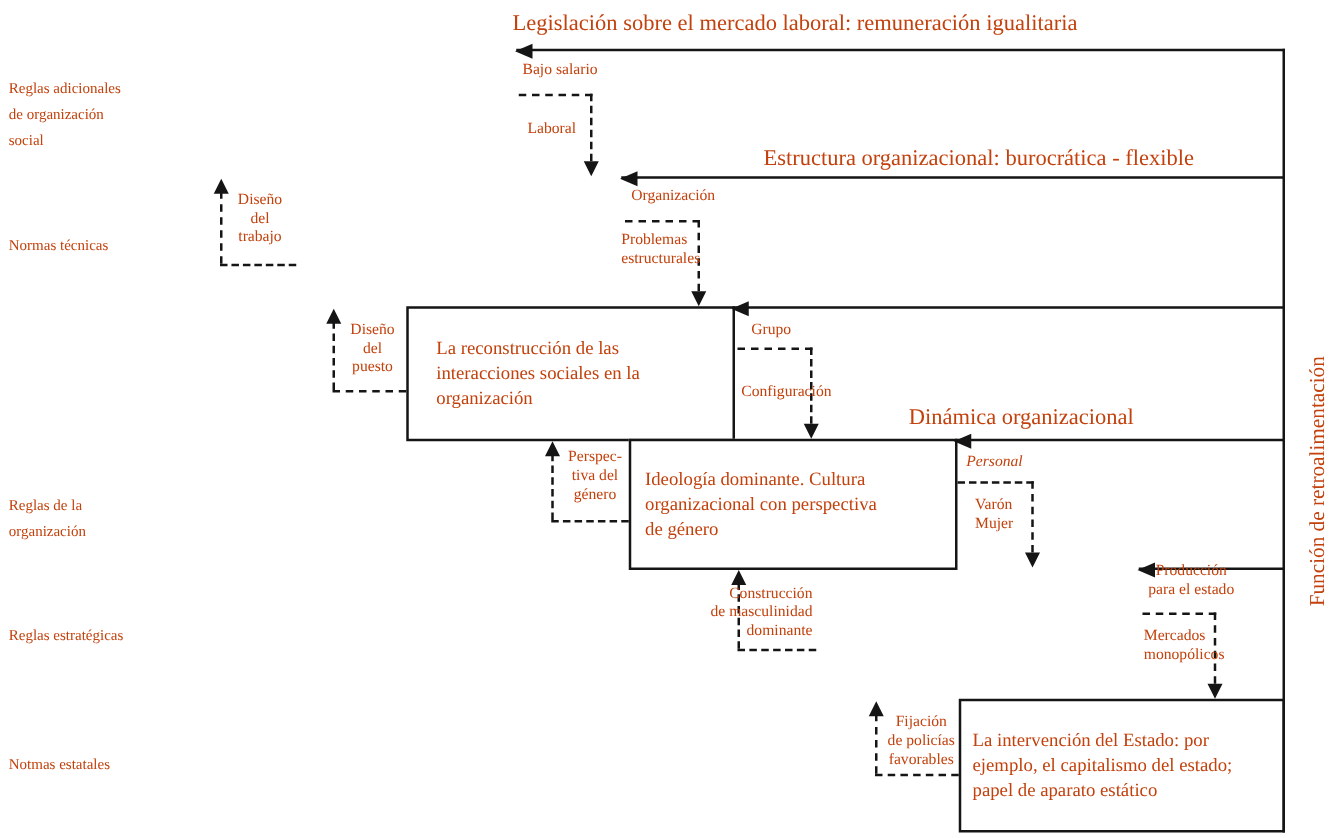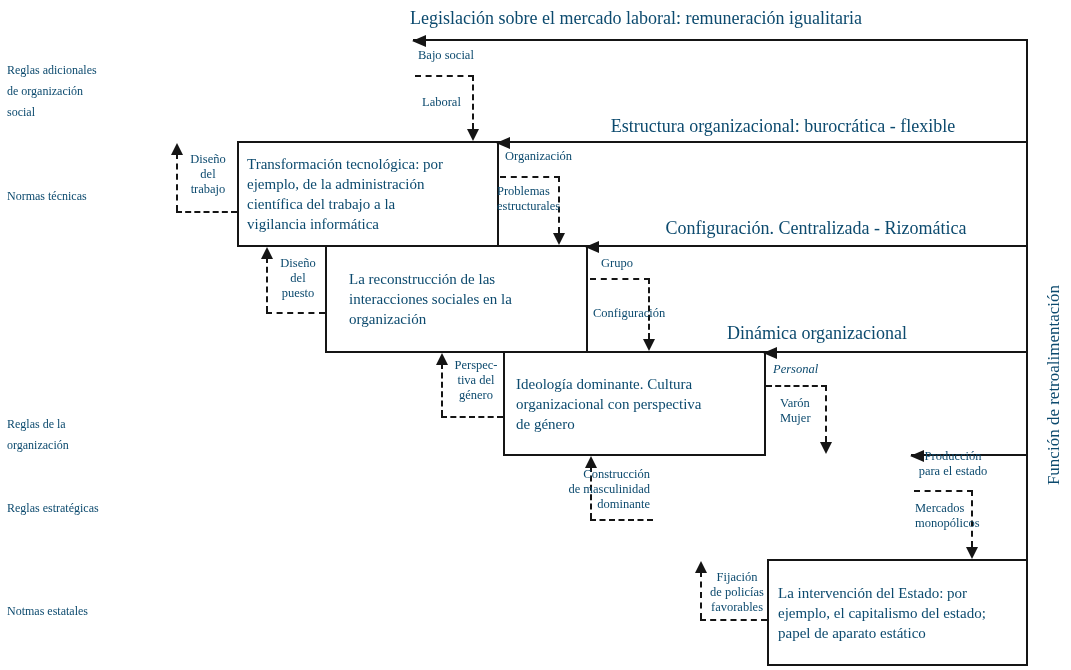--- a/index.html
+++ b/index.html
@@ -1,21 +1,21 @@
 <!DOCTYPE html>
 <html><head>
 <meta charset="utf-8">
 <style>
   html,body{margin:0;padding:0;background:#ffffff;}
   #diagram{
     position:relative;
     width:1071px;height:670px;
     background:#ffffff;
     font-family:"Liberation Serif","DejaVu Serif",serif;
-    color:#0c4a6e;
+    color:#c2410c;
     overflow:hidden;
   }
   .abs{position:absolute;}
   .prewrap{white-space:pre;}
   
   .node{
     position:absolute;
     box-sizing:border-box;
     border:2px solid #151515;
     background:#ffffff;
@@ -57,64 +57,59 @@
 <body>
 
 <div id="diagram">
 
   <div class="abs header" style="left:396px;top:8px;width:480px;">Legislación sobre el mercado laboral: remuneración igualitaria</div>
 
   <div class="abs rowlabel prewrap" style="left:7px;top:60px;">Reglas adicionales
 de organización
 social</div>
   <div class="abs rowlabel" style="left:7px;top:186px;">Normas técnicas</div>
-  <div class="abs rowlabel prewrap" style="left:7px;top:394px;margin-top:20px;">Reglas de la
+  <div class="abs rowlabel prewrap" style="left:7px;top:394px;">Reglas de la
 organización</div>
   <div class="abs rowlabel" style="left:7px;top:498px;">Reglas estratégicas</div>
   <div class="abs rowlabel" style="left:7px;top:601px;">Notmas estatales</div>
 
   <div class="abs vlabel" style="left:1054px;top:385px;">Función de retroalimentación</div>
 
-  <div class="node prewrap" style="left:237px;top:141px;width:262px;height:106px;padding-left:8px;">Transformación tecnológica: por
-ejemplo, de la administración
-científica del trabajo a la
-vigilancia informática</div>
   <div class="node prewrap" style="left:325px;top:245px;width:263px;height:108px;padding-left:22px;">La reconstrucción de las
 interacciones sociales en la
 organización</div>
   <div class="node prewrap" style="left:503px;top:351px;width:263px;height:105px;padding-left:11px;">Ideología dominante. Cultura
 organizacional con perspectiva
 de género</div>
   <div class="node prewrap" style="left:767px;top:559px;width:261px;height:107px;padding-left:9px;">La intervención del Estado: por
 ejemplo, el capitalismo del estado;
 papel de aparato estático</div>
 
   <div class="abs header" style="left:558px;top:116px;width:450px;">Estructura organizacional: burocrática - flexible</div>
-  <div class="abs header" style="left:601px;top:218px;width:430px;">Configuración. Centralizada - Rizomática</div>
   <div class="abs header" style="left:657px;top:323px;width:320px;">Dinámica organizacional</div>
 
   <div class="vedge" style="left:1026px;top:39px;height:627px;"></div>
 
   <div class="bandline" style="left:413px;top:39px;width:615px;">
     <span class="arrow-left"></span>
     </div>
   <div class="bandline" style="left:497px;top:141px;width:531px;">
     <span class="arrow-left"></span>
     </div>
   <div class="bandline" style="left:586px;top:245px;width:442px;">
     <span class="arrow-left"></span>
     </div>
   <div class="bandline" style="left:764px;top:351px;width:264px;">
     <span class="arrow-left"></span>
     </div>
   <div class="bandline" style="left:911px;top:454px;width:117px;">
     <span class="arrow-left"></span>
     </div>
 
-  <div class="abs small" style="left:418px;top:48px;">Bajo social</div>
+  <div class="abs small" style="left:418px;top:48px;">Bajo salario</div>
   <div class="dash-h" style="left:415px;top:75px;width:59px;"></div>
   <div class="dash-v" style="left:472px;top:75px;height:54px;"></div>
   <div class="arrow-down" style="left:467px;top:129px;"></div>
   <div class="abs small" style="left:422px;top:95px;">Laboral</div>
 
   <div class="abs small" style="left:505px;top:149px;">Organización</div>
   <div class="dash-h" style="left:500px;top:176px;width:60px;"></div>
   <div class="dash-v" style="left:558px;top:176px;height:57px;"></div>
   <div class="arrow-down" style="left:553px;top:233px;"></div>
   <div class="abs small prewrap" style="left:497px;top:184px;">Problemas

